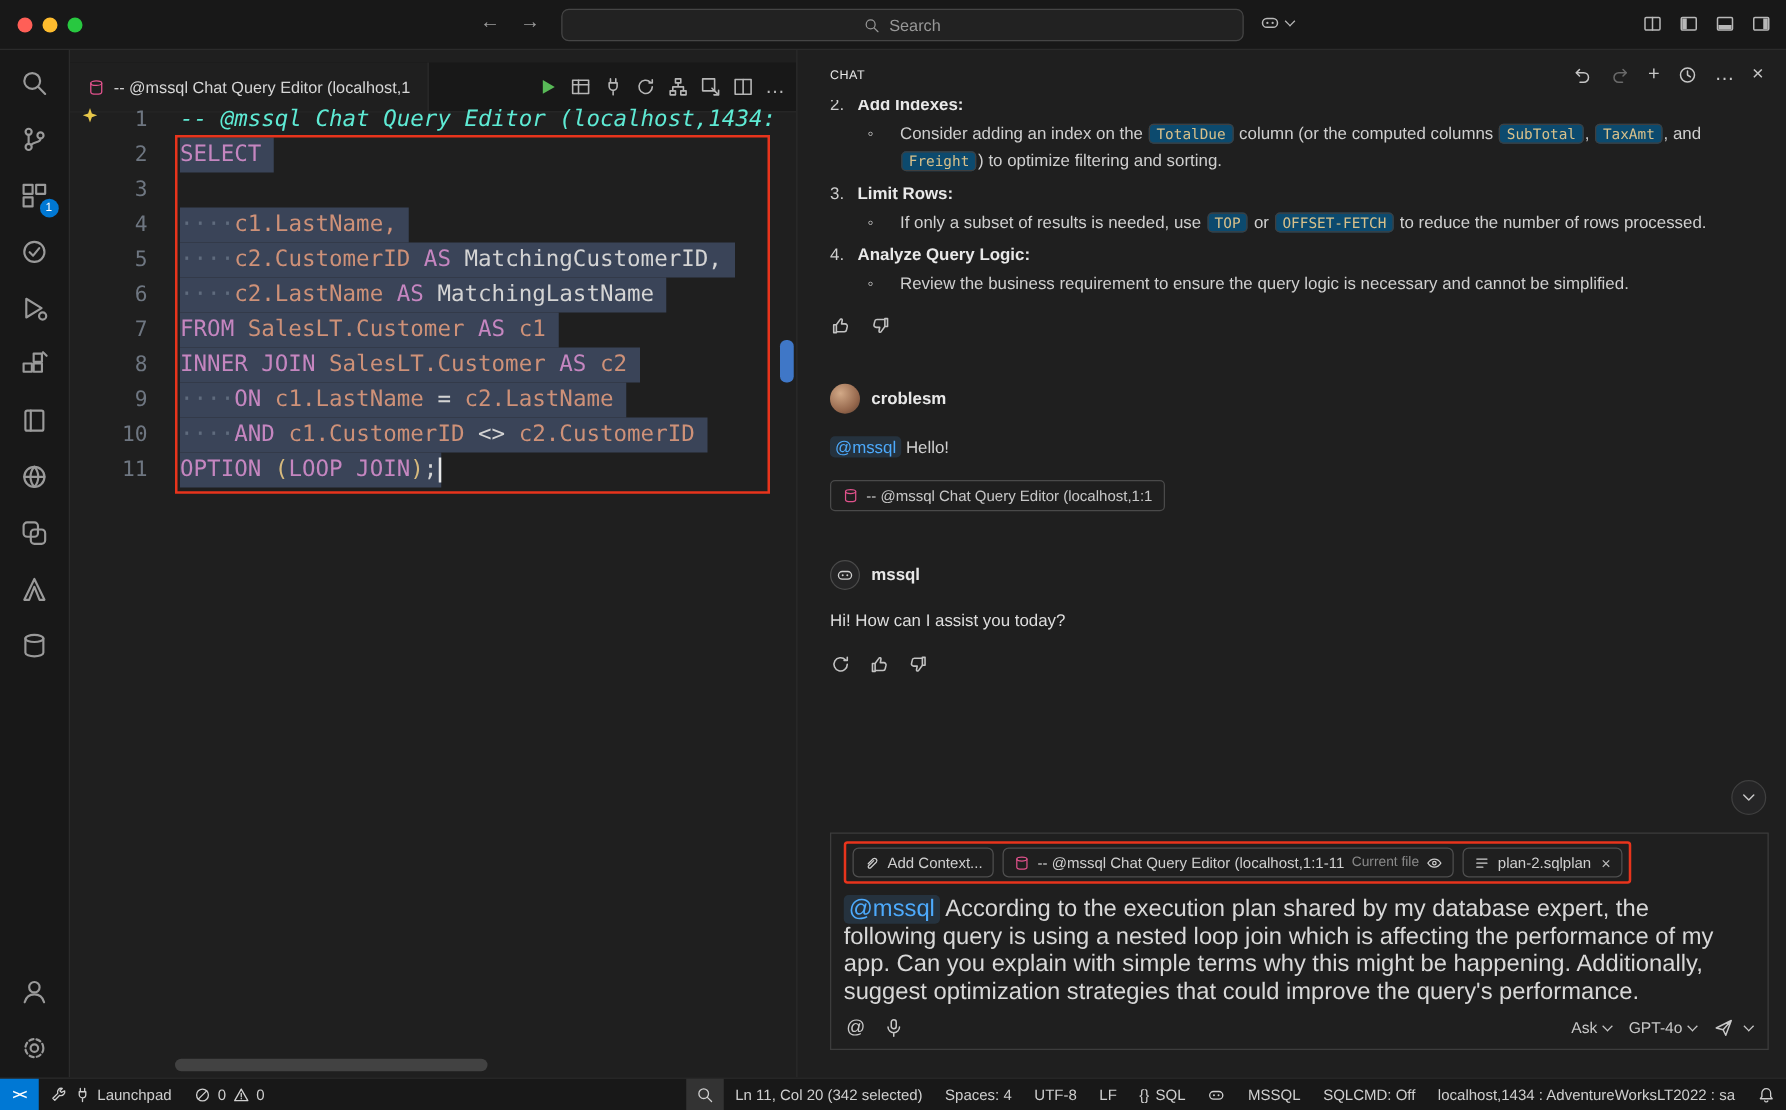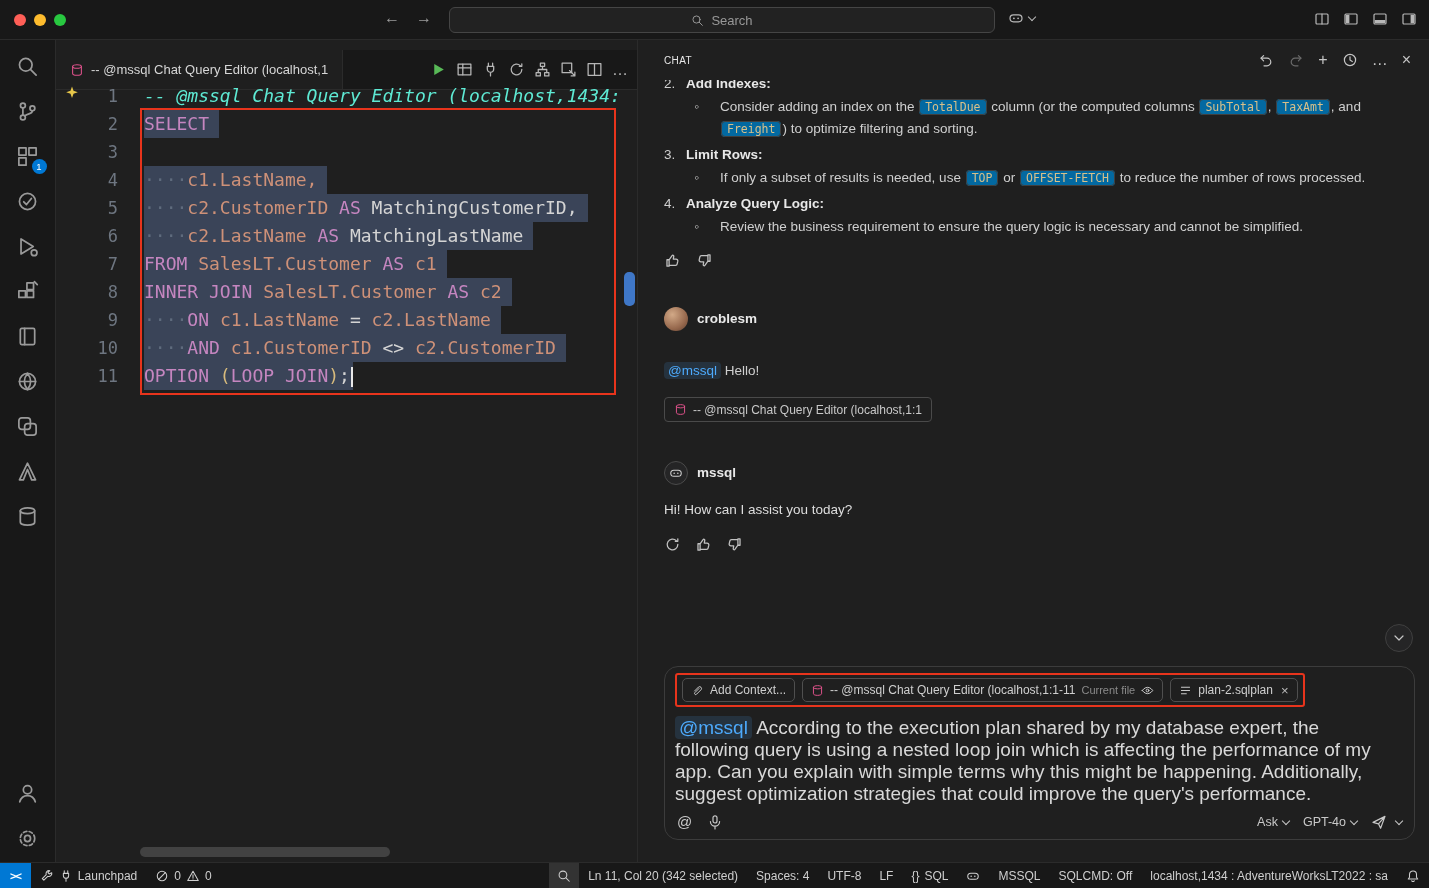--- a/index.html
+++ b/index.html
@@ -80,41 +80,41 @@
   .chat-body{position:absolute;left:26px;top:40px;right:14px;height:578px;overflow:hidden;font-size:13.5px;line-height:22px;color:#cfcfcf}
   .chat-li{margin-top:4px}
   .chat-li:first-child{margin-top:-7px}
   .li-head{display:flex;gap:4px}
   .li-num{width:18px;flex:none}
   .li-title{font-weight:bold;color:#e8e8e8}
   .chat-bullet{display:flex;padding-left:30px;margin-top:1px}
   .bullet-glyph{width:16px;flex:none;color:#cfcfcf}
   .bullet-text{flex:1;padding-left:10px}
   .code-chip{font-family:"DejaVu Sans Mono",monospace;font-size:11.5px;color:#d8c08a;
-    background:#0369a1;border:1px solid #3f3f3f;border-radius:4px;padding:0 5px;margin:0 1px;white-space:nowrap}
+    background:#0c4a6e;border:1px solid #3f3f3f;border-radius:4px;padding:0 5px;margin:0 1px;white-space:nowrap}
   .feedback{display:flex;gap:15px;margin:14px 0 0;color:#c2c2c2}
   .feedback svg.ic,.resp-actions svg.ic{width:17px;height:17px;cursor:pointer}
 
   .turn-head{display:flex;align-items:center;gap:9px;margin-top:38px}
   .avatar{width:24px;height:24px;border-radius:50%;flex:none}
   .avatar.photo{background:radial-gradient(circle at 35% 32%,#d2a987,#96684d 62%,#5d3f30)}
   .avatar.bot{background:#252526;border:1px solid #4a4a4a;display:flex;align-items:center;justify-content:center;color:#d0d0d0}
   .turn-name{font-weight:bold;color:#e8e8e8}
-  .turn-msg{margin-top:29px}
+  .turn-msg{margin-top:16px}
   .mention-chip{color:#4daafc;background:rgba(77,170,252,.14);border-radius:4px;padding:1px 4px}
   .msg-attach{display:inline-flex;align-items:center;gap:6px;height:25px;margin-top:15px;
     border:1px solid #4a4a4a;border-radius:4px;padding:0 9px;font-size:12px;color:#c8c8c8;cursor:pointer}
   .resp-text{margin-top:14px;color:#dedede}
   .resp-actions{display:flex;gap:14px;margin-top:15px;color:#c2c2c2}
 
   .scroll-down{position:absolute;right:16px;top:584px;width:28px;height:28px;border-radius:50%;
     background:#252526;border:1px solid #3f3f3f;display:flex;align-items:center;justify-content:center;color:#c6c6c6;cursor:pointer}
 
   .chat-input{position:absolute;left:26px;top:626px;right:14px;height:174px;
-    border:1px solid #3c3c3c;border-radius:14px;padding:6px 10px 8px;background:#1f1f1f}
+    border:1px solid #3c3c3c;border-radius:0;padding:6px 10px 8px;background:#1f1f1f}
   .attach-row{display:inline-flex;align-items:center;gap:7px;border:2px solid #e8341c;border-radius:3px;padding:3px 5px}
   .pill{display:inline-flex;align-items:center;gap:6px;height:24px;border:1px solid #4f4f4f;border-radius:5px;
     padding:0 8px;font-size:12px;color:#cfcfcf;background:transparent;cursor:pointer;white-space:nowrap}
   .pill .dim{color:#8a8a8a;font-size:11px}
   .pill-close{margin-left:2px;color:#bbb;font-size:13px;cursor:pointer}
   .pill svg.ic{width:13px;height:13px}
   .db-pink{color:#e0528c}
   .input-text{margin-top:10px;width:712px;color:#d8d8d8;font-size:19px;line-height:22px}
   .input-controls{position:absolute;left:12px;right:12px;bottom:9px;display:flex;align-items:center;color:#c8c8c8;font-size:13px}
   .ic-left{display:flex;align-items:center;gap:15px}

